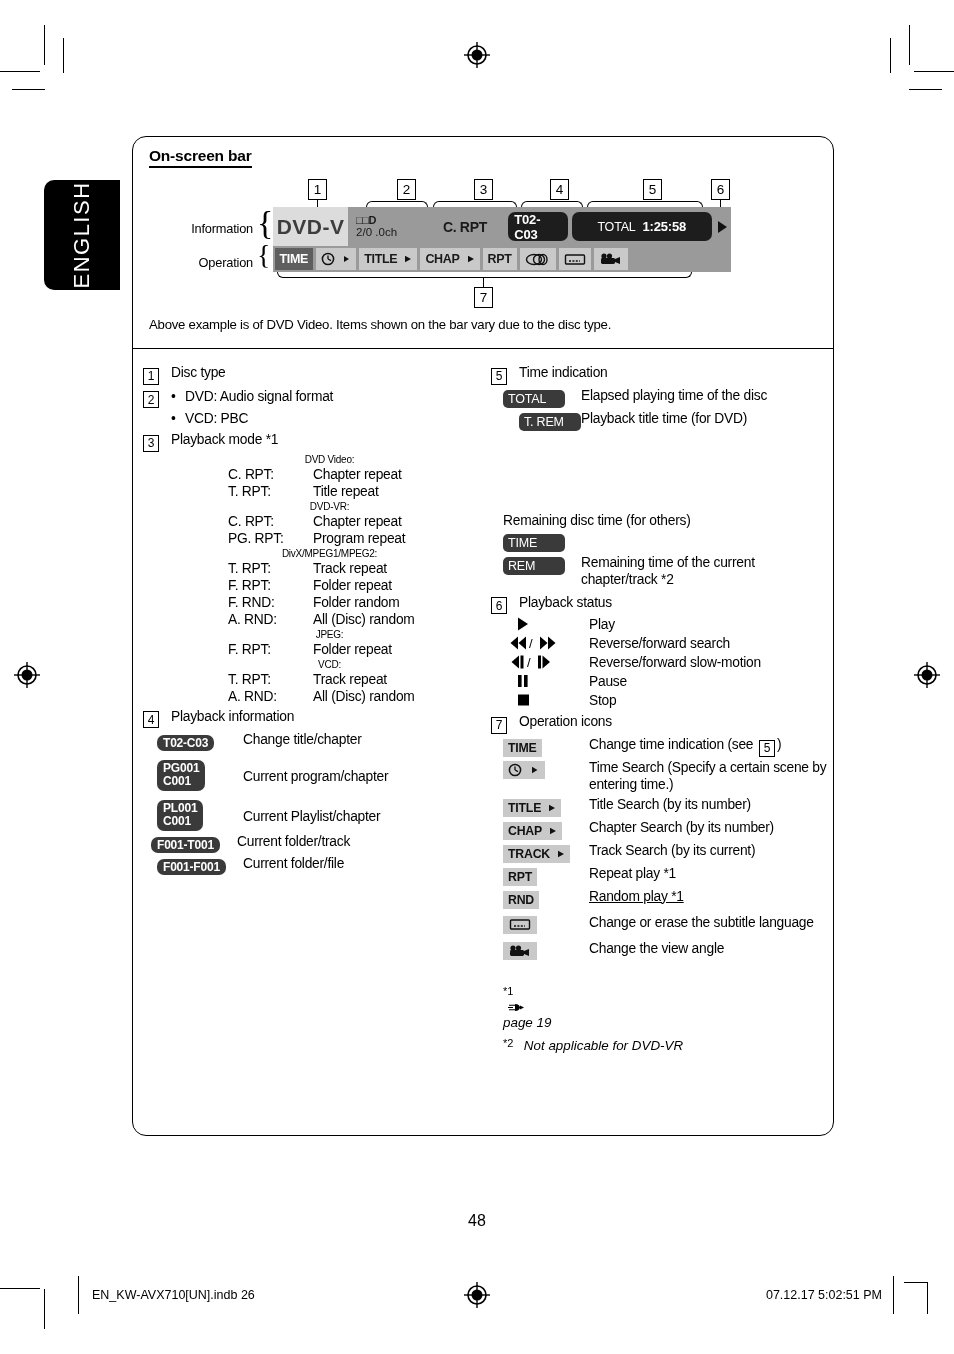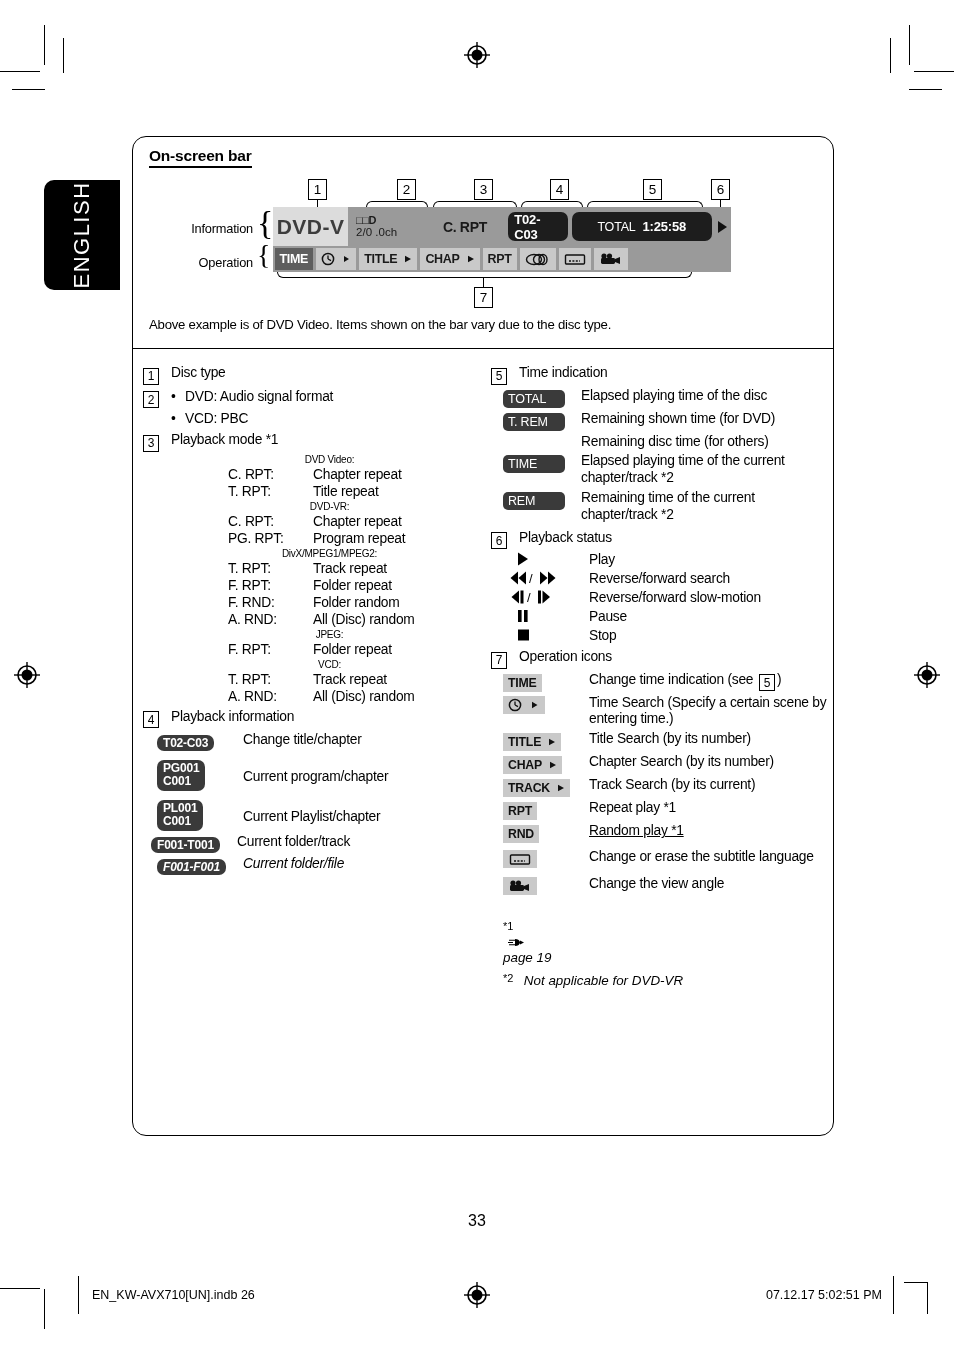--- a/index.html
+++ b/index.html
@@ -574,48 +574,47 @@
             <span>PL001</span>
             <span>C001</span>
           </span>
         </div>
         <div class="dcell" style="padding-top:12px;">Current Playlist/chapter</div>
       </div>
       <div class="irow" style="margin-left:8px;">
         <div class="icell"><span class="badge-dark">F001-T001</span></div>
         <div class="dcell">Current folder/track</div>
       </div>
-      <div class="irow" style="margin-left:14px;font-style:italic;">
+      <div class="irow" style="margin-left:14px;">
         <div class="icell"><span class="badge-dark">F001-F001</span></div>
         <div class="dcell">Current folder/file</div>
       </div>
     </div>
 
     <div class="col col-right" style="padding-top:14px;">
 
       <div class="row">
         <div class="tagcell"><span class="numtag">5</span></div>
         <div class="txtcell">Time indication</div>
       </div>
 
       <div class="irow" style="margin-left:12px;margin-top:3px;">
         <div class="icell" style="flex:0 0 78px;width:78px;"><span class="badge-time">TOTAL</span></div>
         <div class="dcell">Elapsed playing time of the disc</div>
       </div>
       <div class="irow" style="margin-left:12px;">
-        <div class="icell" style="flex:0 0 78px;width:78px;"><span class="badge-time">T. REM</span></div>
-        <div class="dcell">Remaining shown time (for DVD)</div>
-      </div>
-      <div class="irow" style="margin-left:12px;">
+        <div class="icell" style="flex:0 0 78px;width:78px;text-align:right;"><span class="badge-time">T. REM</span></div>
+        <div class="dcell">Playback title time (for DVD)</div>
+      </div>
+      <div class="irow" style="margin-left:12px;flex-direction:column;">
         <div class="icell" style="flex:0 0 78px;width:78px;"></div>
         <div class="dcell">Remaining disc time (for others)</div>
       </div>
       <div class="irow" style="margin-left:12px;">
         <div class="icell" style="flex:0 0 78px;width:78px;"><span class="badge-time">TIME</span></div>
-        <div class="dcell">Elapsed playing time of the current chapter/track *2</div>
       </div>
       <div class="irow" style="margin-left:12px;">
         <div class="icell" style="flex:0 0 78px;width:78px;"><span class="badge-time">REM</span></div>
         <div class="dcell">Remaining time of the current chapter/track *2</div>
       </div>
 
       <div class="row" style="margin-top:4px;">
         <div class="tagcell"><span class="numtag">6</span></div>
         <div class="txtcell">Playback status</div>
       </div>
@@ -780,19 +779,19 @@
       </div>
       <div style="margin-left:12px;margin-top:5px;">
         <span class="mk" style="font-style:normal;font-size:11px;vertical-align:3px;">*2</span>
         <span style="font-style:italic;font-size:13.4px;margin-left:6px;">Not applicable for DVD-VR</span>
       </div>
 
     </div>
   </div>
 </div>
 
-<div class="pageno">33</div>
+<div class="pageno">48</div>
 <div class="footer-rule-l"></div>
 <div class="footer-rule-r"></div>
 <div class="footer-rule-r2"></div>
 <div class="footer-rule-r3"></div>
 <div class="footer-l">EN_KW-AVX710[UN].indb   26</div>
 <div class="footer-r">07.12.17   5:02:51 PM</div>
 
 </body></html>

